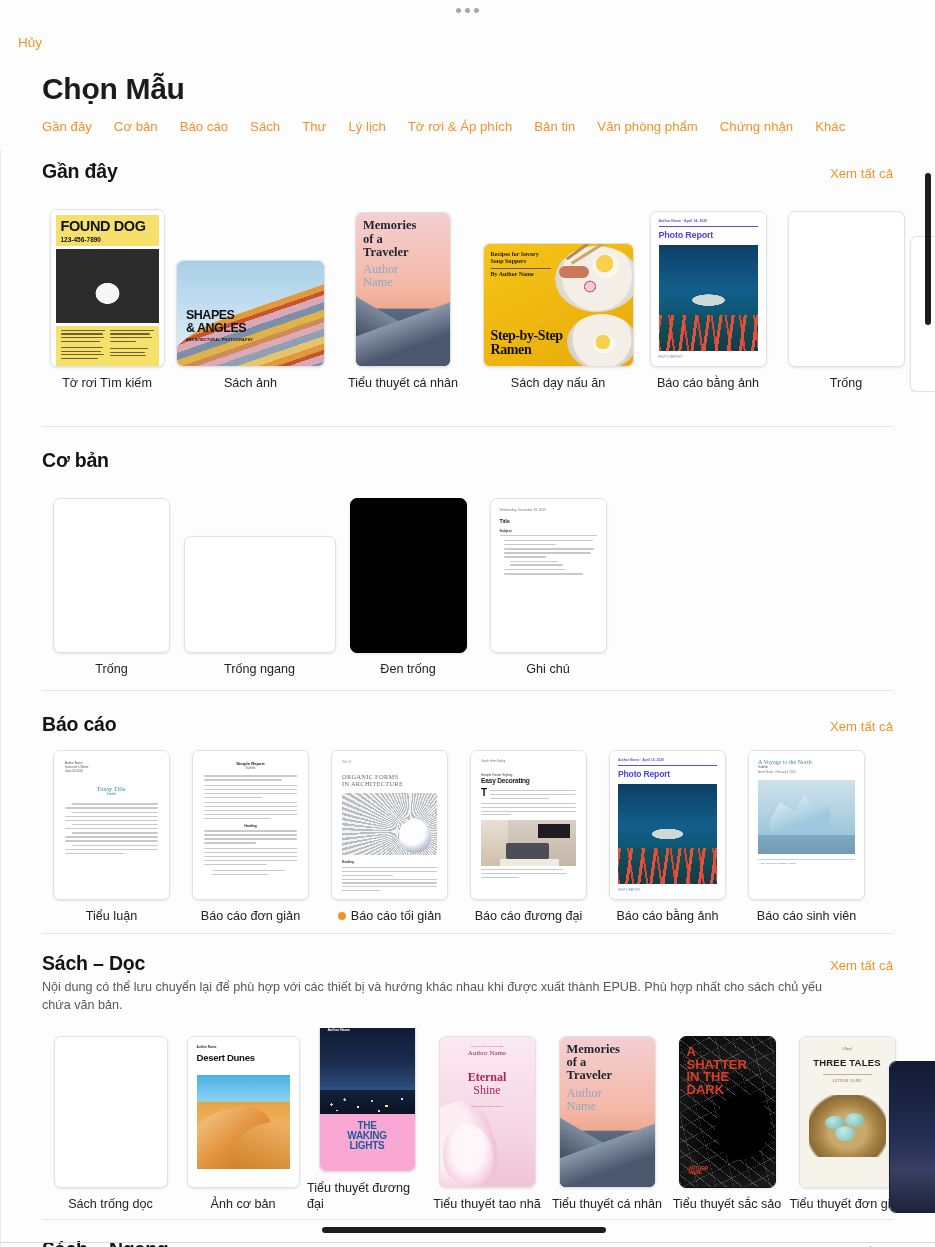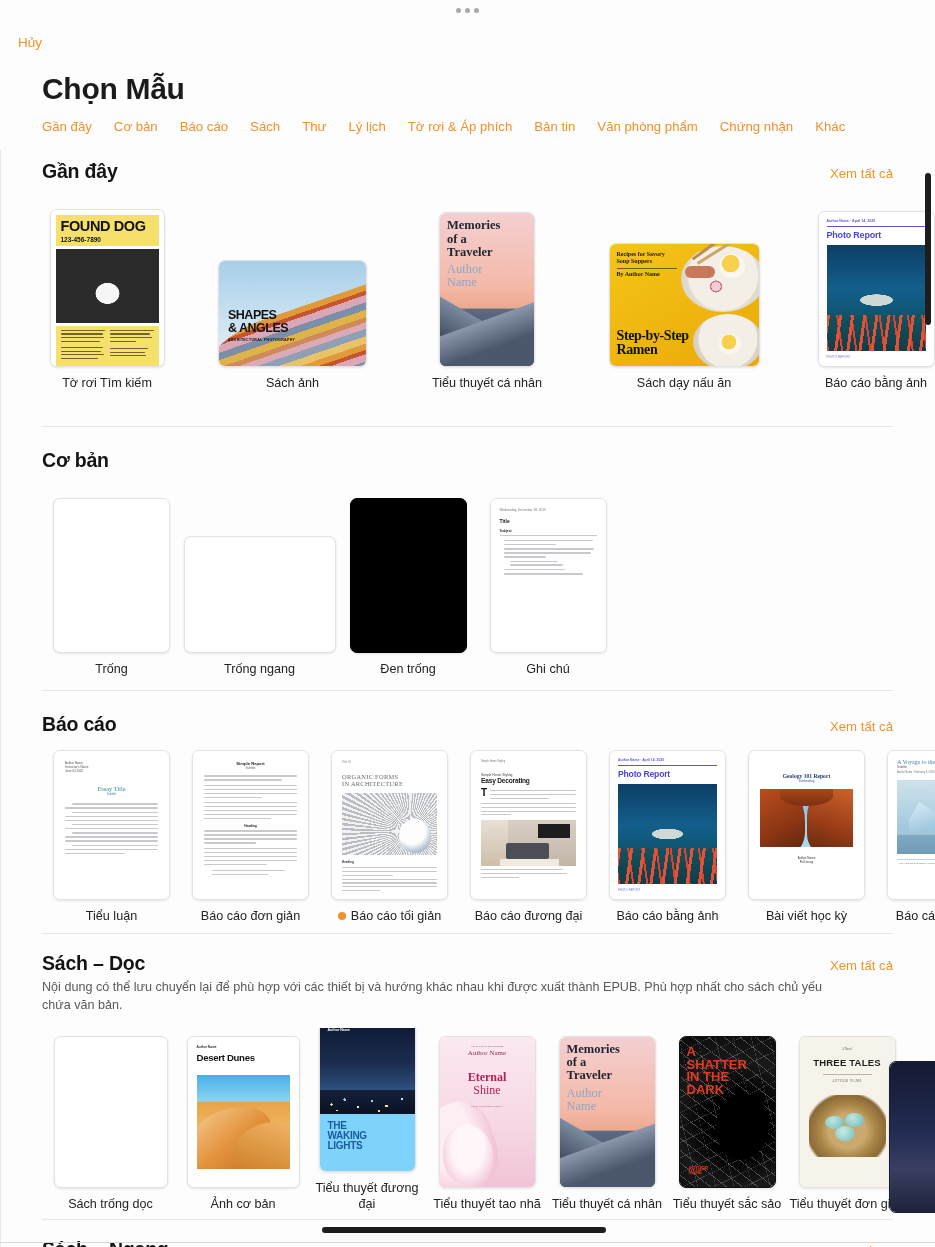--- a/index.html
+++ b/index.html
@@ -56,21 +56,21 @@
   .thumb-wrap { display: flex; align-items: flex-end; justify-content: center; }
   .thumb {
     background: #fff;
     border: 1px solid #e2e2e4;
     border-radius: 7px;
     box-shadow: 0 1px 2.5px rgba(0,0,0,0.10);
     overflow: hidden;
     position: relative;
   }
   .cap {
-    font-size: 12.6px; color: #232323; text-align: center;
+    font-size: 12.6px; color: #232323; 
     margin-top: 9px; line-height: 1.25; max-width: 120px;
   }
   .cap .dot {
     display: inline-block; width: 8px; height: 8px; border-radius: 50%;
     background: #f0922b; margin-right: 5px; vertical-align: 0px;
   }
 
   
   .art { position: absolute; inset: 0; }
   .ln { background: #c9c9cd; height: 1.4px; margin-bottom: 2.6px; border-radius: 1px; }
@@ -117,21 +117,21 @@
 <div class="left-edge"></div>
 
 <div class="scroll-area">
 
   <div class="section" style="margin-top:10px;">
     <div class="sec-head">
       <span class="sec-title">Gần đây</span>
       <span class="sec-see-all">Xem tất cả</span>
     </div>
 
-    <div class="row" style="margin-top:13px; height:196px;gap:42px;">
+    <div class="row" style="margin-top:13px; height:196px;">
 
       <div class="cell" style="width:130px;">
         <div class="thumb-wrap" style="height:160px;">
           <div class="thumb" style="width:115px;height:158px;">
             <div class="art" style="background:#fff;padding:5px;">
               <div style="background:#f4e06a;padding:4px 5px 3px;">
                 <div style="font-family:'Liberation Sans',sans-serif;font-weight:800;font-size:14.5px;color:#111;letter-spacing:-0.4px;line-height:1;">FOUND DOG</div>
                 <div style="font-weight:700;font-size:6.5px;color:#111;margin-top:2px;">123-456-7890</div>
               </div>
               <div style="height:74px;margin-top:3px;background:
@@ -493,39 +493,20 @@
                   repeating-linear-gradient(82deg,#d9452f 0 2px,transparent 2px 14px),
                   linear-gradient(#14535e,#123c47);"></div>
               </div>
               <div style="font-size:2.8px;color:#7b7be0;margin-top:4px;">PHOTO REPORT</div>
             </div>
           </div>
         </div>
         <div class="cap">Báo cáo bằng ảnh</div>
       </div>
 
-      <div class="cell" style="width:139px;">
-        <div class="thumb-wrap" style="height:150px;">
-          <div class="thumb" style="width:117px;height:150px;">
-            <div class="art" style="background:#fff;padding:12px 11px;">
-              <div style="text-align:center;font-family:'Liberation Serif',serif;font-weight:700;font-size:5.6px;color:#1c3f73;margin-top:10px;">Geology 101 Report</div>
-              <div style="text-align:center;font-size:3px;color:#3c5d8a;">Subheading</div>
-              <div style="margin-top:6px;height:58px;background:
-                   linear-gradient(#76bfe8,#a9dcf2);position:relative;overflow:hidden;">
-                <div style="position:absolute;left:-6%;top:-10%;width:54%;height:120%;background:linear-gradient(150deg,#c4521f,#8d3614 60%,#5e2410);border-radius:0 55% 30% 10%;"></div>
-                <div style="position:absolute;right:-8%;top:-6%;width:58%;height:118%;background:linear-gradient(200deg,#d4672c,#9c3f18 55%,#63250e);border-radius:45% 0 10% 30%;"></div>
-                <div style="position:absolute;left:22%;top:-6%;width:56%;height:34%;background:linear-gradient(#b04a1c,#7d2f12);border-radius:0 0 60% 60%;"></div>
-              </div>
-              <div style="text-align:center;font-size:3px;color:#333;margin-top:9px;">Author Name</div>
-              <div style="text-align:center;font-size:3px;color:#333;">Full essay</div>
-            </div>
-          </div>
-        </div>
-        <div class="cap">Bài viết học kỳ</div>
-      </div>
 
       <div class="cell" style="width:139px;">
         <div class="thumb-wrap" style="height:150px;">
           <div class="thumb" style="width:117px;height:150px;">
             <div class="art" style="background:#fff;padding:8px 9px;">
               <div style="font-family:'Liberation Serif',serif;font-size:6px;color:#3f86b8;">A Voyage to the North</div>
               <div style="font-size:3px;color:#555;">Subtitle</div>
               <div style="font-size:2.6px;color:#777;margin-top:2px;">Author Name · February 8, 2020</div>
               <div style="margin-top:6px;height:74px;background:linear-gradient(#cfe2ec,#a7cbdd 60%,#8fb9cf);position:relative;overflow:hidden;">
                 <div style="position:absolute;left:12%;top:18%;width:62%;height:52%;background:linear-gradient(160deg,#eaf6fb,#9ec8dd 70%);clip-path:polygon(0 70%,18% 22%,42% 48%,58% 4%,80% 44%,100% 30%,100% 100%,0 100%);"></div>
@@ -570,21 +551,21 @@
               </div>
             </div>
           </div>
         </div>
         <div class="cap">Ảnh cơ bản</div>
       </div>
 
       <div class="cell" style="width:120px;">
         <div class="thumb-wrap" style="height:152px;">
           <div class="thumb" style="width:97px;height:152px;">
-            <div class="art" style="background:#7dd3fc;">
+            <div class="art" style="background:#f9a8d4;text-align:center;">
               <div style="height:62%;background:linear-gradient(#0d1830 0%,#1b2c4e 45%,#2a4b79 70%,#3c6a94 86%,#16233c 100%);position:relative;overflow:hidden;">
                 <div style="position:absolute;left:0;right:0;bottom:0;height:26%;background:
                    radial-gradient(circle 2px at 12% 60%,#f2d98a 0 60%,transparent 62%),
                    radial-gradient(circle 2px at 26% 40%,#8fd8f0 0 60%,transparent 62%),
                    radial-gradient(circle 2px at 40% 72%,#f6f0c0 0 60%,transparent 62%),
                    radial-gradient(circle 2px at 55% 46%,#9fe0b8 0 60%,transparent 62%),
                    radial-gradient(circle 2px at 70% 66%,#f7e2a0 0 60%,transparent 62%),
                    radial-gradient(circle 2px at 86% 38%,#bfe7ff 0 60%,transparent 62%),
                    radial-gradient(circle 1.5px at 18% 85%,#ffe9a8 0 60%,transparent 62%),
                    radial-gradient(circle 1.5px at 62% 88%,#ffd9a0 0 60%,transparent 62%),

